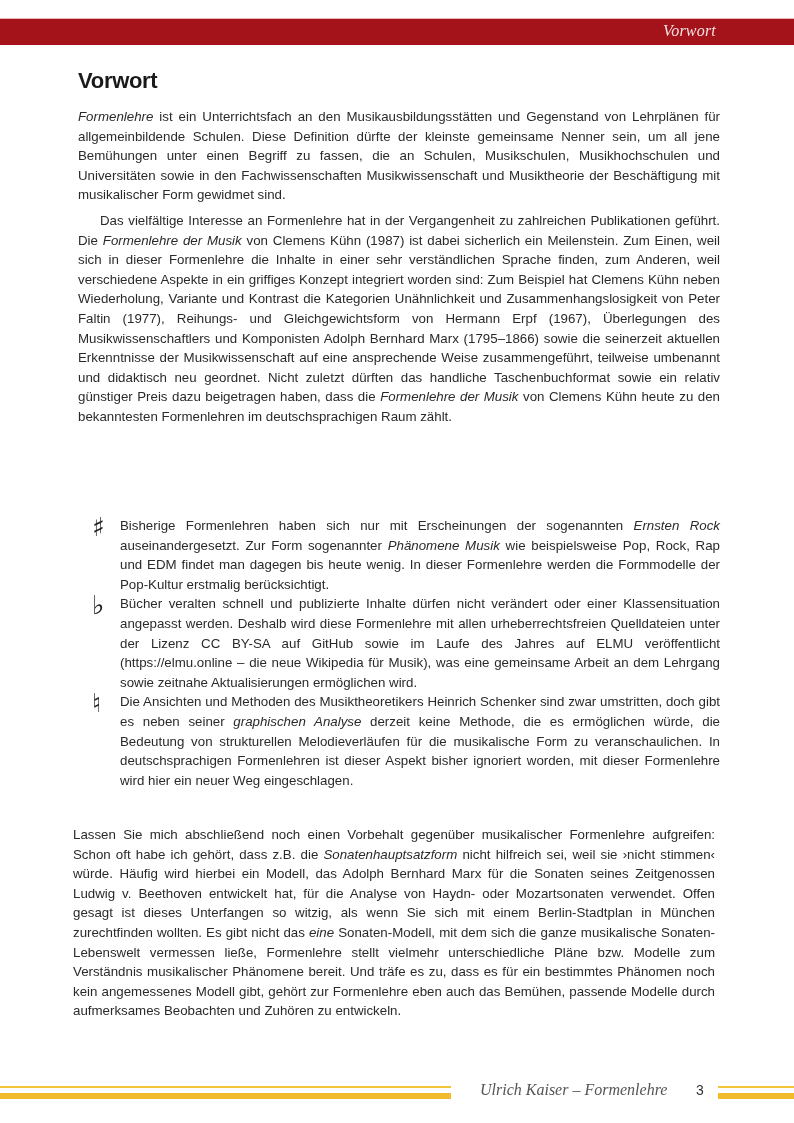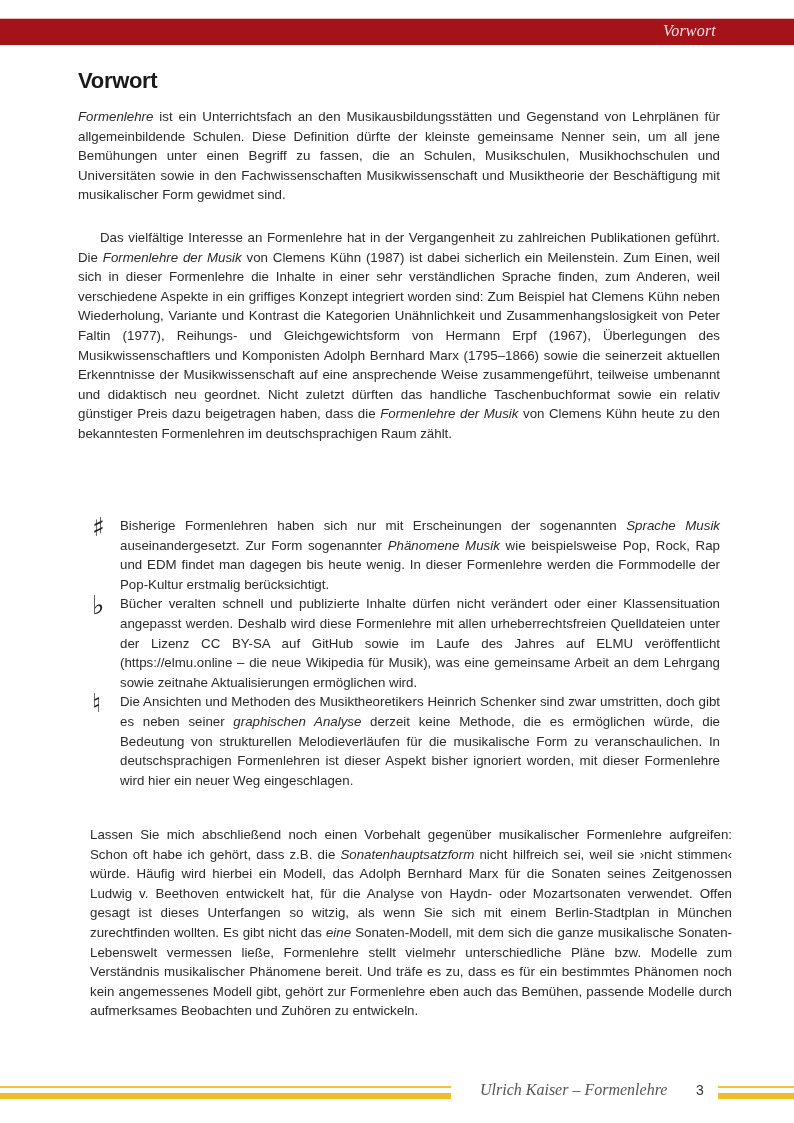--- a/index.html
+++ b/index.html
@@ -9,28 +9,28 @@
                 background: #A4121A; border-top: 1px solid #e8b8b8; box-sizing: border-box; }
   .header-title { position: absolute; right: 78px; top: 3px; color: #f3e4e4;
                   font-family: "Liberation Serif", "DejaVu Serif", serif; font-style: italic;
                   font-size: 16px; letter-spacing: 0.2px; }
   .page-title { position: absolute; left: 78px; top: 68px; margin: 0;
                 font-family: "Liberation Sans", sans-serif; font-weight: bold; font-size: 22px;
                 color: #1a1a1a; letter-spacing: -0.3px; }
   .content { position: absolute; left: 78px; top: 107px; width: 642px;
              font-size: 13.3px; line-height: 19.6px; color: #2a2a2a; }
   .content p { margin: 0; text-align: justify; }
-  .content p.indent { text-indent: 22px; margin-top: 23px; }
+  .content p.indent { text-indent: 22px; margin-top: 6px; }
   .content em { font-style: italic; }
   .list { position: absolute; left: 78px; top: 516px; width: 642px; }
   .list-item { position: relative; padding-left: 42px; font-size: 13.3px; line-height: 19.6px;
                color: #2a2a2a; text-align: justify; margin-bottom: 0; }
   .list-item .acc { position: absolute; left: 14px; top: -2px; font-family: "DejaVu Sans", sans-serif;
                     font-size: 26px; line-height: 26px; color: #222; }
-  .closing { position: absolute; left: 90px; top: 825px; width: 642px; font-size: 13.3px;
+  .closing { position: absolute; left: 73px; top: 825px; width: 642px; font-size: 13.3px;
              line-height: 19.6px; color: #2a2a2a; text-align: justify; margin: 0; }
   .footer-line-left-thin { position: absolute; left: 0; top: 1086px; width: 451px; height: 2px; background: #F2C43A; }
   .footer-line-left-thick { position: absolute; left: 0; top: 1093px; width: 451px; height: 6px; background: #F1BC2C; }
   .footer-text { position: absolute; left: 480px; top: 1081px; font-family: "Liberation Serif", "DejaVu Serif", serif;
                  font-style: italic; font-size: 16px; color: #555; }
   .page-number { position: absolute; left: 696px; top: 1082px; font-size: 14px; color: #333; }
   .footer-line-right-a { position: absolute; left: 718px; top: 1086px; width: 76px; height: 2px; background: #F2C43A; }
   .footer-line-right-b { position: absolute; left: 718px; top: 1093px; width: 76px; height: 6px; background: #F1BC2C; }
 </style>
 </head>
@@ -43,21 +43,21 @@
 <h1 class="page-title">Vorwort</h1>
 
 <div class="content">
   <p><em>Formenlehre</em><span> ist ein Unterrichtsfach an den Musikausbildungsstätten und Gegenstand von Lehrplänen für allgemeinbildende Schulen. Diese Definition dürfte der kleinste gemeinsame Nenner sein, um all jene Bemühungen unter einen Begriff zu fassen, die an Schulen, Musikschulen, Musikhochschulen und Universitäten sowie in den Fachwissenschaften Musikwissenschaft und Musiktheorie der Beschäftigung mit musikalischer Form gewidmet sind.</span></p>
   <p class="indent"><span>Das vielfältige Interesse an Formenlehre hat in der Vergangenheit zu zahlreichen Publikationen geführt. Die </span><em>Formenlehre der Musik</em><span> von Clemens Kühn (1987) ist dabei sicherlich ein Meilenstein. Zum Einen, weil sich in dieser Formenlehre die Inhalte in einer sehr verständlichen Sprache finden, zum Anderen, weil verschiedene Aspekte in ein griffiges Konzept integriert worden sind: Zum Beispiel hat Clemens Kühn neben Wiederholung, Variante und Kontrast die Kategorien Unähnlichkeit und Zusammenhangslosigkeit von Peter Faltin (1977), Reihungs- und Gleichgewichtsform von Hermann Erpf (1967), Überlegungen des Musikwissenschaftlers und Komponisten Adolph Bernhard Marx (1795–1866) sowie die seinerzeit aktuellen Erkenntnisse der Musikwissenschaft auf eine ansprechende Weise zusammengeführt, teilweise umbenannt und didaktisch neu geordnet. Nicht zuletzt dürften das handliche Taschenbuchformat sowie ein relativ günstiger Preis dazu beigetragen haben, dass die </span><em>Formenlehre der Musik</em><span> von Clemens Kühn heute zu den bekanntesten Formenlehren im deutschsprachigen Raum zählt.</span></p>
 </div>
 
 <div class="list">
   <div class="list-item">
     <span class="acc">♯</span>
-    <span><span>Bisherige Formenlehren haben sich nur mit Erscheinungen der sogenannten </span><em>Sprache Musik</em><span> auseinandergesetzt. Zur Form sogenannter </span><em>Phänomene Musik</em><span> wie beispielsweise Pop, Rock, Rap und EDM findet man dagegen bis heute wenig. In dieser Formenlehre werden die Formmodelle der Pop-Kultur erstmalig berücksichtigt.</span></span>
+    <span><span>Bisherige Formenlehren haben sich nur mit Erscheinungen der sogenannten </span><em>Ernsten Rock</em><span> auseinandergesetzt. Zur Form sogenannter </span><em>Phänomene Musik</em><span> wie beispielsweise Pop, Rock, Rap und EDM findet man dagegen bis heute wenig. In dieser Formenlehre werden die Formmodelle der Pop-Kultur erstmalig berücksichtigt.</span></span>
   </div>
   <div class="list-item">
     <span class="acc">♭</span>
     <span><span>Bücher veralten schnell und publizierte Inhalte dürfen nicht verändert oder einer Klassensituation angepasst werden. Deshalb wird diese Formenlehre mit allen urheberrechtsfreien Quelldateien unter der Lizenz CC BY-SA auf GitHub sowie im Laufe des Jahres auf ELMU veröffentlicht (https://elmu.online – die neue Wikipedia für Musik), was eine gemeinsame Arbeit an dem Lehrgang sowie zeitnahe Aktualisierungen ermöglichen wird.</span></span>
   </div>
   <div class="list-item">
     <span class="acc">♮</span>
     <span><span>Die Ansichten und Methoden des Musiktheoretikers Heinrich Schenker sind zwar umstritten, doch gibt es neben seiner </span><em>graphischen Analyse</em><span> derzeit keine Methode, die es ermöglichen würde, die Bedeutung von strukturellen Melodieverläufen für die musikalische Form zu veranschaulichen. In deutschsprachigen Formenlehren ist dieser Aspekt bisher ignoriert worden, mit dieser Formenlehre wird hier ein neuer Weg eingeschlagen.</span></span>
   </div>
 </div>

